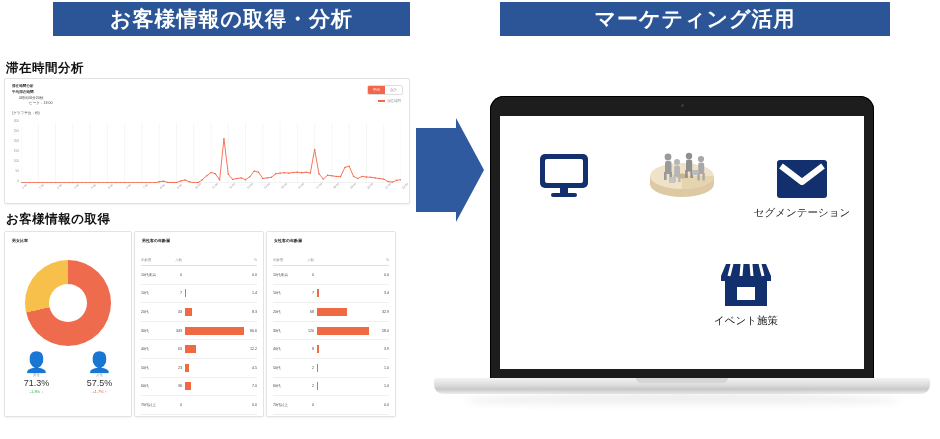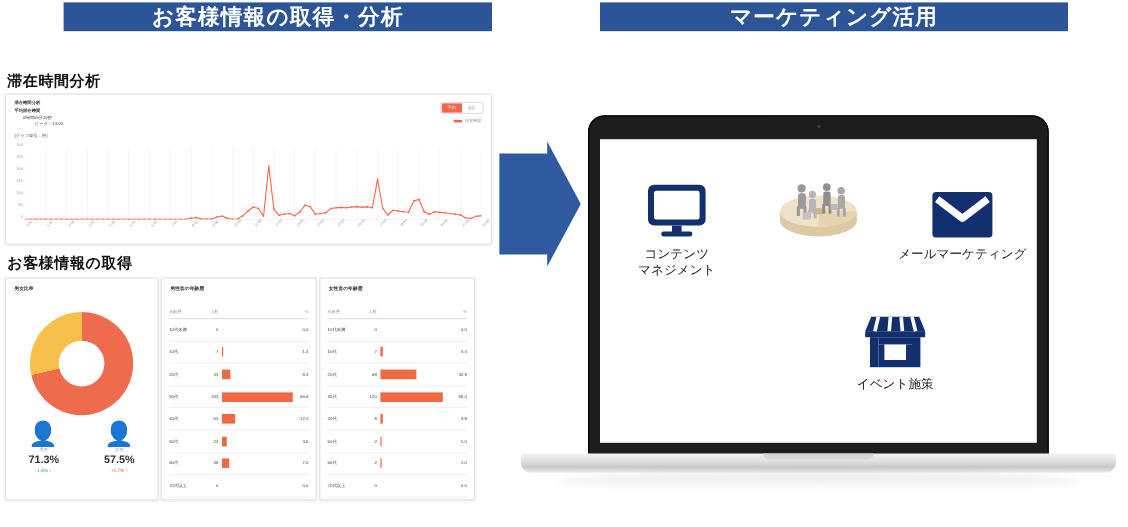--- a/index.html
+++ b/index.html
@@ -7,25 +7,25 @@
     width:940px;height:439px;
     background:#ffffff;
     font-family:"Liberation Sans","DejaVu Sans",sans-serif;
     overflow:hidden;
     position:relative;
   }
   .stage{position:relative;width:940px;height:439px;}
 
   
   .hdr{
-    position:absolute;height:24px;
+    position:absolute;height:34px;
     background:#2b5597;
     color:#ffffff;
     display:flex;align-items:center;justify-content:center;
-    font-size:18px;font-weight:bold;letter-spacing:1px;
+    font-size:21px;font-weight:bold;letter-spacing:1px;
   }
   #hdr-left{left:53px;top:2px;width:357px;}
   #hdr-right{left:500px;top:2px;width:390px;text-align:center;}
 
   
   .sec-title{
     position:absolute;font-size:12.5px;font-weight:bold;color:#111;
     letter-spacing:.5px;
   }
   #t-stay{left:6px;top:60px;}
@@ -69,21 +69,21 @@
   .donut{width:86px;height:86px;border-radius:50%;
     background:conic-gradient(#ee6b4d 0deg 257deg,#f7c04a 257deg 360deg);}
   .donut::after{content:"";position:absolute;left:24px;top:24px;width:38px;height:38px;
     background:#fff;border-radius:50%;}
   .legend-people{position:absolute;left:0;top:120px;width:126px;display:flex;}
   .lp{flex:1;text-align:center;}
   .lp .glyph{font-size:20px;line-height:20px;}
   .lp .g-m{color:#ee6b4d;}
   .lp .g-f{color:#f7c04a;}
   .lp .cap{font-size:3.4px;color:#999;margin-top:1px;}
-  .lp .pct{font-size:9px;font-weight:bold;color:#333;margin-top:1px;}
+  .lp .pct{font-size:9px;font-weight:normal;color:#333;margin-top:1px;}
   .lp .dlt{font-size:4px;margin-top:1px;}
   .lp .dlt.up{color:#2faa5e;}
   .lp .dlt.dn{color:#e0503a;}
 
   
   .tbl{position:absolute;left:6px;top:22px;width:116px;}
   .tr{display:flex;align-items:center;height:17.6px;border-bottom:1px solid #f0f0f0;}
   .tr.head{height:11px;border-bottom:1px solid #e0e0e0;}
   .tr.head .c{font-size:3.4px;color:#999;font-weight:normal;}
   .c{font-size:3.6px;color:#444;}
@@ -490,22 +490,20 @@
 
           <div class="tile" style="left:8px;top:28px;width:112px;">
             <div class="ico">
               <svg width="52" height="48" viewBox="0 0 52 48">
                 <rect x="2" y="2" width="48" height="34" rx="5" class="navy"></rect>
                 <rect x="7" y="7" width="38" height="24" rx="2" fill="#ffffff"></rect>
                 <rect x="22" y="36" width="8" height="6" class="navy"></rect>
                 <rect x="13" y="41" width="26" height="4" rx="2" class="navy"></rect>
               </svg>
             </div>
-            <div class="lbl">コンテンツ
-マネジメント</div>
           </div>
 
           <div class="tile" style="left:116px;top:28px;width:132px;">
             <div class="ico">
               <svg width="76" height="50" viewBox="0 0 76 50">
                 <ellipse cx="38" cy="34" rx="32" ry="13" fill="#ddc9a3"></ellipse>
                 <rect x="6" y="26" width="64" height="9" fill="#ddc9a3"></rect>
                 <ellipse cx="38" cy="26" rx="32" ry="13" fill="#efe2c8"></ellipse>
                 <path d="M38 26 L70 26 A32 13 0 0 1 38 39 Z" fill="#e6d4ae"></path>
                 <ellipse cx="38" cy="26" rx="6" ry="2.6" fill="#c9b48c"></ellipse>
@@ -539,21 +537,21 @@
             </div>
           </div>
 
           <div class="tile" style="left:240px;top:28px;width:124px;">
             <div class="ico">
               <svg width="52" height="42" viewBox="0 0 52 42">
                 <rect x="1" y="2" width="50" height="38" rx="3" class="navy"></rect>
                 <path d="M5 8 L26 24 L47 8" fill="none" stroke="#ffffff" stroke-width="6" stroke-linejoin="round"></path>
               </svg>
             </div>
-            <div class="lbl">メールマーケティング</div>
+            <div class="lbl">セグメンテーション</div>
           </div>
 
 
           <div class="tile" style="left:188px;top:136px;width:116px;">
             <div class="ico">
               <svg width="56" height="46" viewBox="0 0 56 46">
                 <path d="M3 14 L8 2 L48 2 L53 14 Z" class="navy"></path>
                 <rect x="3" y="14" width="50" height="5" class="navy"></rect>
                 <path d="M14 2 L11 14" stroke="#fff" stroke-width="3"></path>
                 <path d="M24 2 L23 14" stroke="#fff" stroke-width="3"></path>

